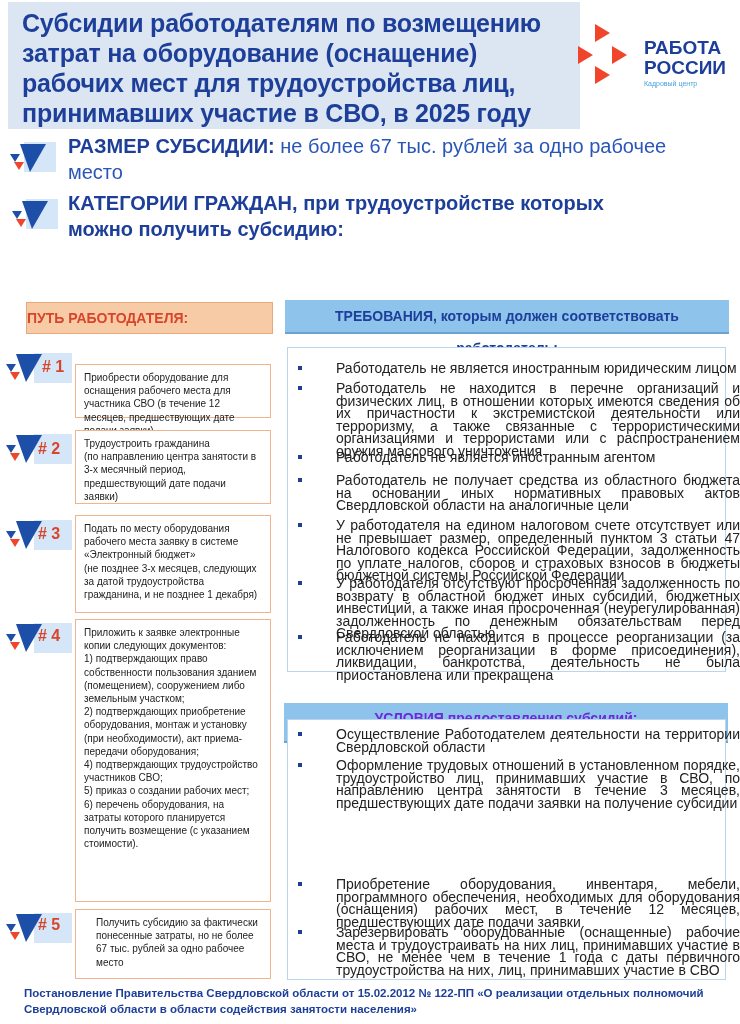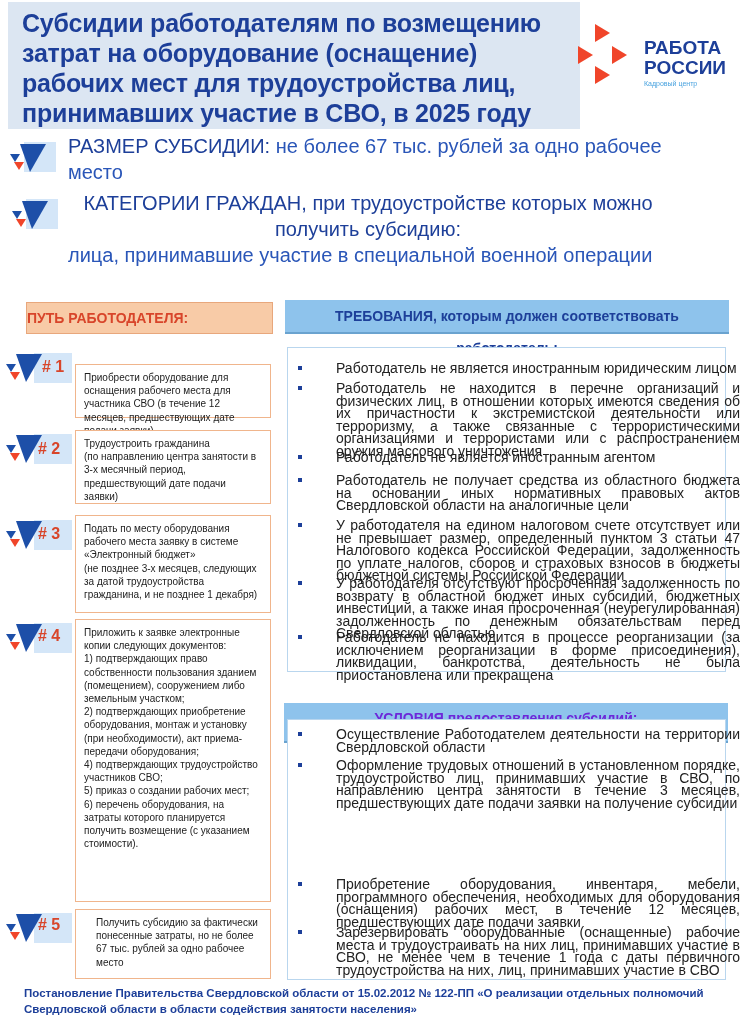--- a/index.html
+++ b/index.html
@@ -9,21 +9,21 @@
   .title-text { position: absolute; left: 14px; top: 6px; width: 560px; font-size: 25px; line-height: 30px; font-weight: bold; color: #1d3f99; letter-spacing: -0.2px; }
 
   .logo { position: absolute; left: 578px; top: 24px; width: 162px; height: 76px; }
   .logo-mark { position: absolute; left: 0; top: 0; width: 50px; height: 60px; }
   .logo-word { position: absolute; left: 66px; top: 14px; font-size: 19px; line-height: 20px; font-weight: bold; color: #1d3f99; }
   .logo-sub { position: absolute; left: 66px; top: 56px; font-size: 7px; color: #4aa3df; }
 
   .bullet-icon { position: absolute; width: 50px; height: 36px; }
 
   .info-block { position: absolute; left: 68px; color: #1d3f99; font-size: 20px; line-height: 26px; }
-  .info-block .bold { font-weight: normal; text-align: center; }
+  .info-block .bold { font-weight: bold; }
   .info-block .light { font-weight: normal; color: #2a56b8; }
 
   .path-header { position: absolute; left: 26px; top: 302px; width: 247px; height: 32px; background: #f8cba7; border: 1px solid #e8a77c; box-sizing: border-box; line-height: 31px; color: #d8452a; font-weight: bold; font-size: 14px; }
   .req-header { position: absolute; left: 285px; top: 300px; width: 444px; height: 34px; background: #8ec3ec; border-bottom: 2px solid #6aa3cf; box-sizing: border-box; text-align: center; line-height: 32px; color: #1d3f99; font-weight: bold; font-size: 14px; }
   .cond-header { position: absolute; left: 284px; top: 682px; width: 444px; height: 40px; background: #8ec3ec; border-bottom: 2px solid #6aa3cf; box-sizing: border-box; text-align: center; line-height: 31px; color: #6d28d9; font-weight: bold; font-size: 14px; margin-top: 21px; }
 
   .step-tab { position: absolute; left: 34px; width: 38px; height: 30px; background: #d4e6f8; }
   .step-num { position: absolute; font-size: 16px; font-weight: bold; color: #d8452a; }
   .step-box { position: absolute; left: 75px; width: 196px; border: 1px solid #f0b58c; box-sizing: border-box; padding: 6px 8px; font-size: 10px; line-height: 13.2px; color: #222; background: #fff; white-space: pre-line; }
 
@@ -66,21 +66,20 @@
 </div>
 
 <svg class="bullet-icon" style="left:8px; top:197px;" viewBox="0 0 50 36">
   <rect x="18" y="2" width="32" height="30" fill="#d4e6f8"></rect>
   <polygon points="14,4 40,4 24,32" fill="#1d4fa8"></polygon>
   <polygon points="4,14 14,14 9,22" fill="#1d4fa8"></polygon>
   <polygon points="8,22 18,22 13,30" fill="#f0452a"></polygon>
 </svg>
 <div class="info-block" style="top:190px; width:600px;">
   <div class="bold">КАТЕГОРИИ ГРАЖДАН, при трудоустройстве которых можно получить субсидию:</div>
-  <div class="light">лица, принимавшие участие в специальной военной операции</div>
 </div>
 
 <div class="path-header">ПУТЬ РАБОТОДАТЕЛЯ:</div>
 <div class="req-header">ТРЕБОВАНИЯ, которым должен соответствовать работодатель:</div>
 
 <div class="step-tab" style="top:353px;"></div>
 <svg class="bullet-icon" style="left:2px; top:350px;" viewBox="0 0 50 36">
   <polygon points="14,4 40,4 24,32" fill="#1d4fa8"></polygon>
   <polygon points="4,14 14,14 9,22" fill="#1d4fa8"></polygon>
   <polygon points="8,22 18,22 13,30" fill="#f0452a"></polygon>

